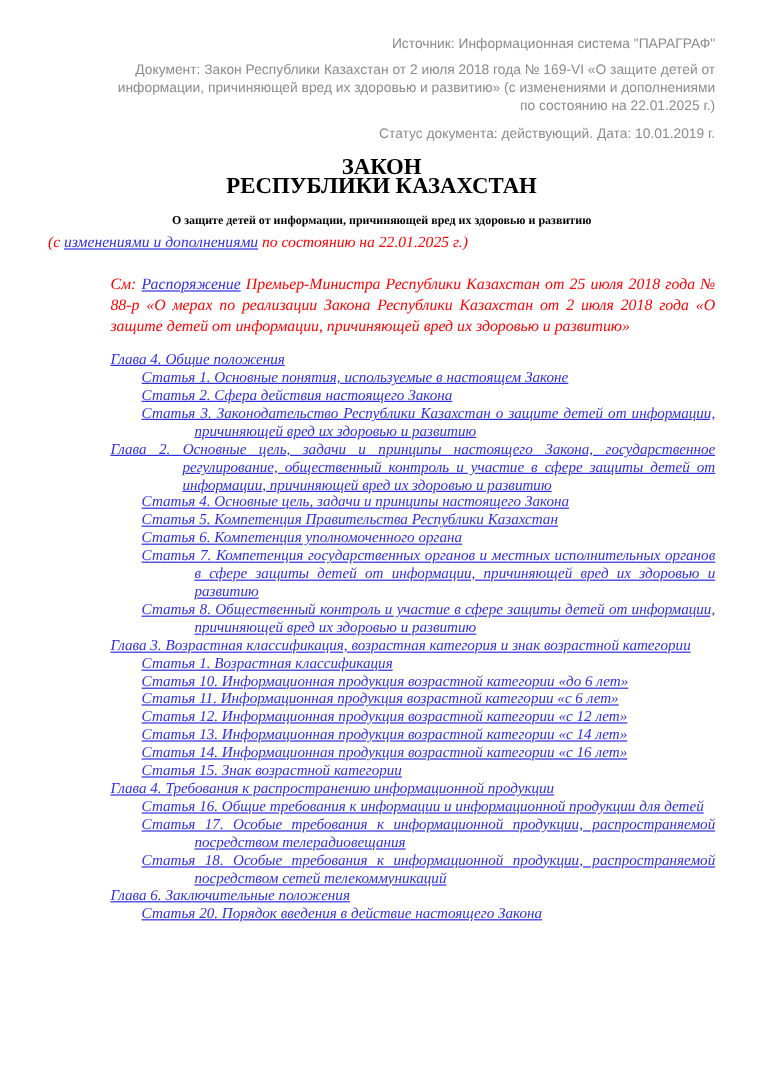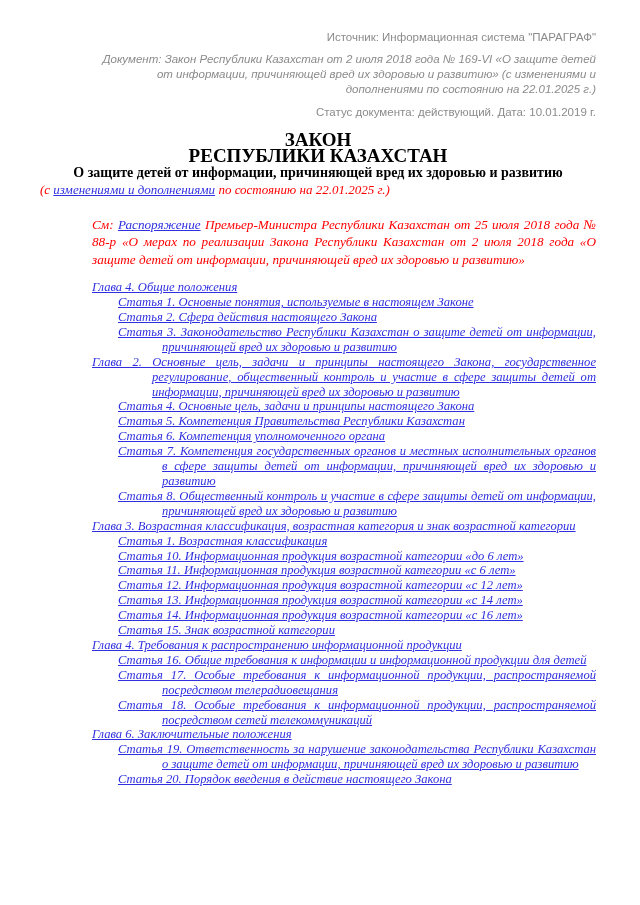--- a/index.html
+++ b/index.html
@@ -12,37 +12,37 @@
   }
   
   .header-meta {
     font-family: "Liberation Sans", sans-serif;
     color: #8b8b8b;
     font-size: 11.5px;
     line-height: 15px;
     text-align: right;
   }
   .src-line { margin: 0 0 7px 0; }
-  .doc-line { margin: 0 0 0 56px; font-style: italic; }
+  .doc-line { margin: 0 0 0 56px; }
   .status-line { margin-top: 8px; }
 
   
   .law-title {
     margin-top: 12px;
     text-align: center;
     font-weight: bold;
     font-size: 19px;
     line-height: 16px;
     color: #000000;
   }
   .subject-title {
-    margin-top: 1px;
+    margin-top: 13px;
     text-align: center;
     font-weight: bold;
-    font-size: 14px;
+    font-size: 10px;
     line-height: 15px;
     color: #000000;
   }
   .amendments {
     margin-top: 2px;
     text-align: left;
     font-style: italic;
     font-size: 13px;
     line-height: 16px;
     color: #ff0000;
@@ -116,17 +116,16 @@
     <div class="toc-entry statya"><a class="toc-link">Статья 11. Информационная продукция возрастной категории «с 6 лет»</a></div>
     <div class="toc-entry statya"><a class="toc-link">Статья 12. Информационная продукция возрастной категории «с 12 лет»</a></div>
     <div class="toc-entry statya"><a class="toc-link">Статья 13. Информационная продукция возрастной категории «с 14 лет»</a></div>
     <div class="toc-entry statya"><a class="toc-link">Статья 14. Информационная продукция возрастной категории «с 16 лет»</a></div>
     <div class="toc-entry statya"><a class="toc-link">Статья 15. Знак возрастной категории</a></div>
     <div class="toc-entry glava"><a class="toc-link">Глава 4. Требования к распространению информационной продукции</a></div>
     <div class="toc-entry statya"><a class="toc-link">Статья 16. Общие требования к информации и информационной продукции для детей</a></div>
     <div class="toc-entry statya"><a class="toc-link">Статья 17. Особые требования к информационной продукции, распространяемой посредством телерадиовещания</a></div>
     <div class="toc-entry statya"><a class="toc-link">Статья 18. Особые требования к информационной продукции, распространяемой посредством сетей телекоммуникаций</a></div>
     <div class="toc-entry glava"><a class="toc-link">Глава 6. Заключительные положения</a></div>
-    <div class="toc-entry statya"><a class="toc-link">Статья 19. Ответственность за нарушение законодательства Республики Казахстан о защите детей от информации, причиняющей вред их здоровью и развитию</a></div>
     <div class="toc-entry statya"><a class="toc-link">Статья 20. Порядок введения в действие настоящего Закона</a></div>
   </div>
 
 </div>
 
 </body></html>

